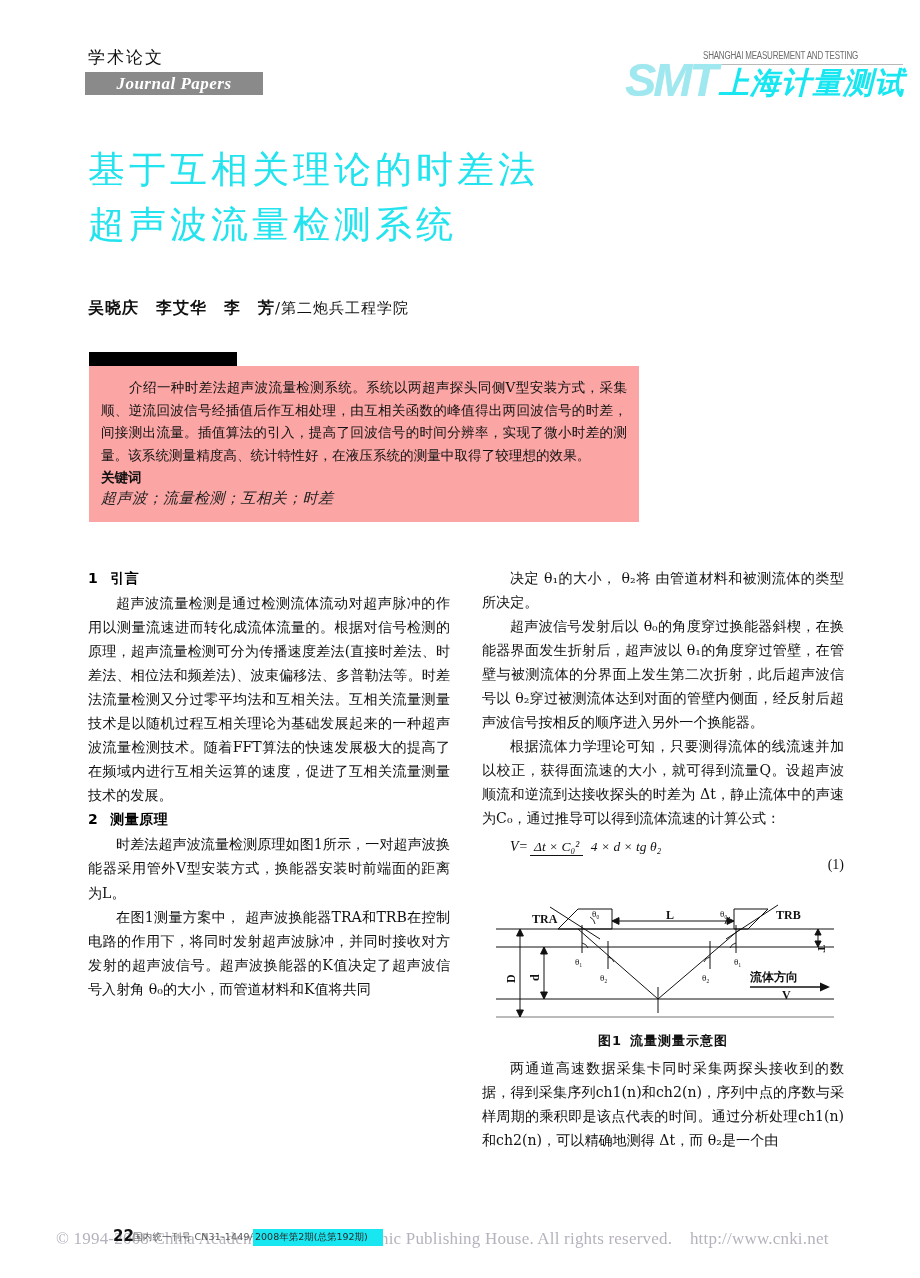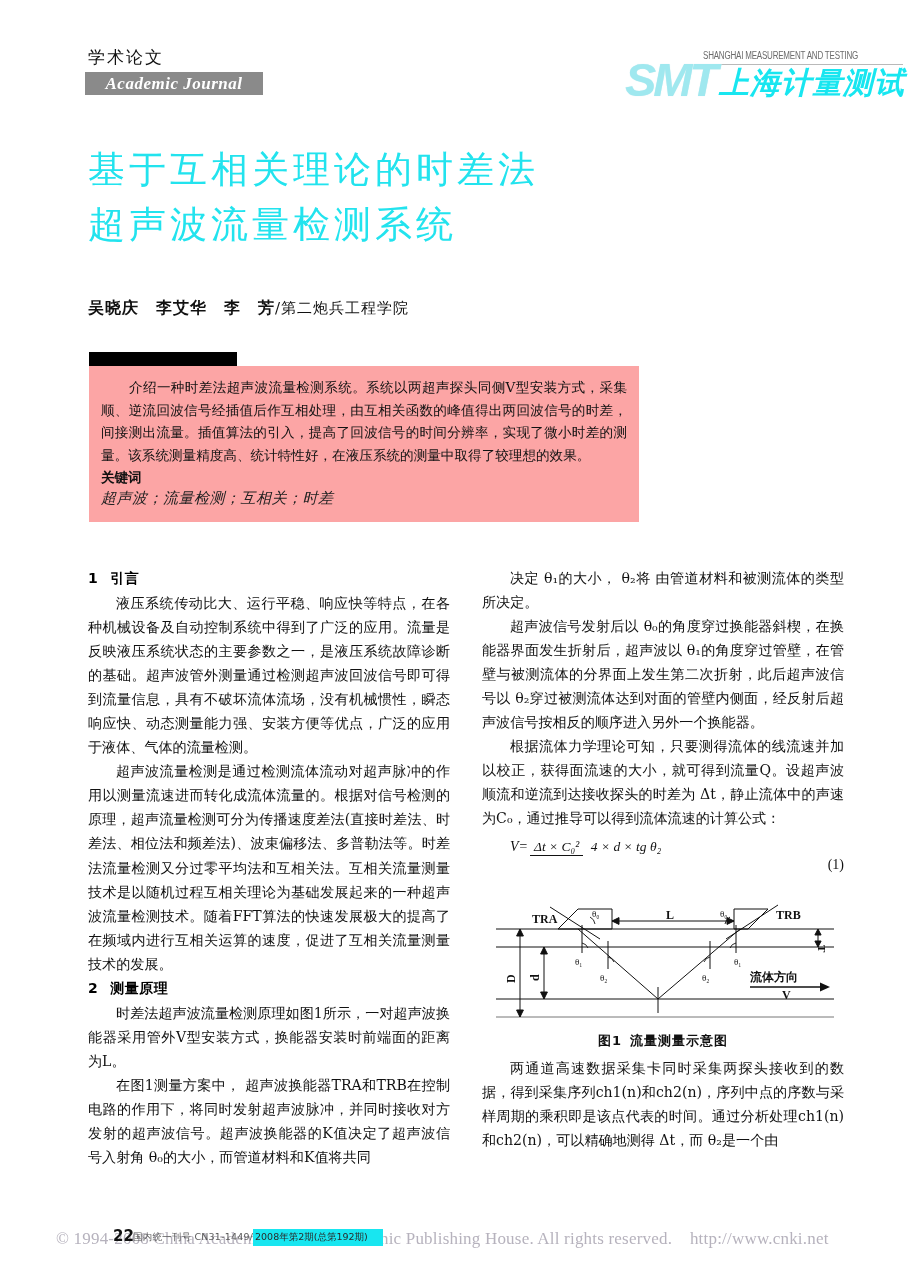--- a/index.html
+++ b/index.html
@@ -330,21 +330,21 @@
   }
 </style>
 </head>
 <body>
 
 <div class="page">
 
   <div class="header">
     <div class="hdr-cn">学术论文</div>
     <div class="hdr-en-bar"></div>
-    <div class="hdr-en">Academic Journal</div>
+    <div class="hdr-en">Journal Papers</div>
 
     <div class="logo">
       <div class="logo-tag">SHANGHAI MEASUREMENT AND TESTING</div>
       <div class="logo-rule"></div>
       <div class="logo-smt">SMT</div>
       <div class="logo-cn">上海计量测试</div>
     </div>
   </div>
 
   <div class="title-block">
@@ -358,21 +358,20 @@
     <div class="abs-bar"></div>
     <div class="abs-body">
       <p class="abs-text">介绍一种时差法超声波流量检测系统。系统以两超声探头同侧V型安装方式，采集顺、逆流回波信号经插值后作互相处理，由互相关函数的峰值得出两回波信号的时差，间接测出流量。插值算法的引入，提高了回波信号的时间分辨率，实现了微小时差的测量。该系统测量精度高、统计特性好，在液压系统的测量中取得了较理想的效果。</p>
       <p class="kw-head">关键词</p>
       <p class="kw-text">超声波；流量检测；互相关；时差</p>
     </div>
   </div>
 
   <div class="col col-left">
     <div class="sec-head"><span class="num">1</span><span>引言</span></div>
-    <p class="body">液压系统传动比大、运行平稳、响应快等特点，在各种机械设备及自动控制系统中得到了广泛的应用。流量是反映液压系统状态的主要参数之一，是液压系统故障诊断的基础。超声波管外测量通过检测超声波回波信号即可得到流量信息，具有不破坏流体流场，没有机械惯性，瞬态响应快、动态测量能力强、安装方便等优点，广泛的应用于液体、气体的流量检测。</p>
     <p class="body">超声波流量检测是通过检测流体流动对超声脉冲的作用以测量流速进而转化成流体流量的。根据对信号检测的原理，超声流量检测可分为传播速度差法(直接时差法、时差法、相位法和频差法)、波束偏移法、多普勒法等。时差法流量检测又分过零平均法和互相关法。互相关流量测量技术是以随机过程互相关理论为基础发展起来的一种超声波流量检测技术。随着FFT算法的快速发展极大的提高了在频域内进行互相关运算的速度，促进了互相关流量测量技术的发展。</p>
     <div class="sec-head"><span class="num">2</span><span>测量原理</span></div>
     <p class="body">时差法超声波流量检测原理如图1所示，一对超声波换能器采用管外V型安装方式，换能器安装时前端面的距离为L。</p>
     <p class="body">在图1测量方案中， 超声波换能器TRA和TRB在控制电路的作用下，将同时发射超声波脉冲，并同时接收对方发射的超声波信号。超声波换能器的K值决定了超声波信号入射角 θ₀的大小，而管道材料和K值将共同</p>
   </div>
 
   <div class="col col-right">
     <p class="body">决定 θ₁的大小， θ₂将 由管道材料和被测流体的类型所决定。</p>
     <p class="body">超声波信号发射后以 θ₀的角度穿过换能器斜楔，在换能器界面发生折射后，超声波以 θ₁的角度穿过管壁，在管壁与被测流体的分界面上发生第二次折射，此后超声波信号以 θ₂穿过被测流体达到对面的管壁内侧面，经反射后超声波信号按相反的顺序进入另外一个换能器。</p>
     <p class="body">根据流体力学理论可知，只要测得流体的线流速并加以校正，获得面流速的大小，就可得到流量Q。设超声波顺流和逆流到达接收探头的时差为 Δt，静止流体中的声速为C₀，通过推导可以得到流体流速的计算公式：</p>

